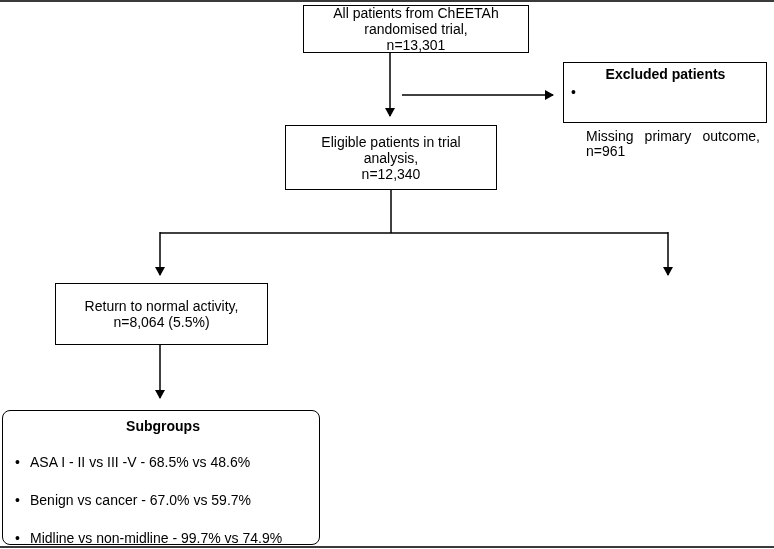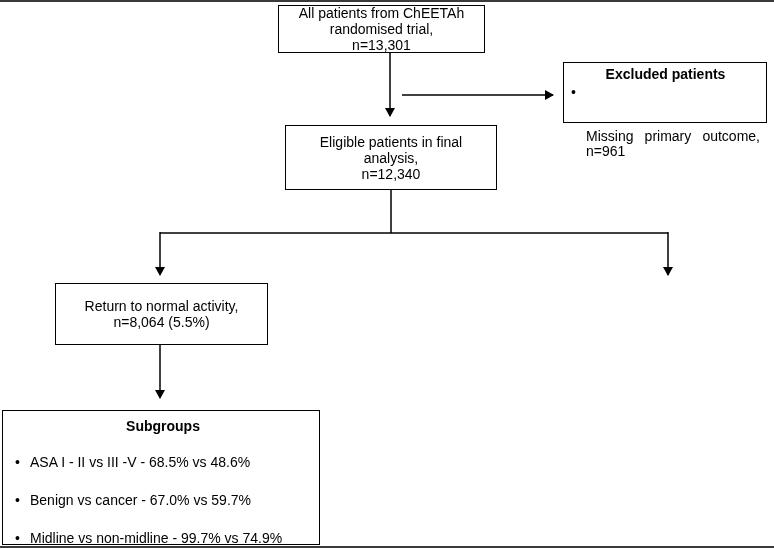--- a/index.html
+++ b/index.html
@@ -75,20 +75,21 @@
   }
   .excluded-box .node-title {
     line-height: 15px;
     margin-bottom: 3px;
   }
   .excluded-box .bullet-text { line-height: 15px; margin-top: 44px; }
   .excluded-box .bullet-glyph { line-height: 15px; }
   
   .subgroups-box {
     padding: 7px 8px 8px 12px;
+    border-radius: 8px;
   }
   .subgroups-box .node-title {
     margin-bottom: 20px;
   }
   .subgroups-box .bullet-row {
     margin-bottom: 22px;
   }
   .subgroups-box .bullet-row:last-child {
     margin-bottom: 0;
   }
@@ -108,36 +109,36 @@
     </defs>
     <line x1="390" y1="53" x2="390" y2="116" stroke="#000" stroke-width="1.5" marker-end="url(#ah)"></line>
     <line x1="402" y1="95" x2="553" y2="95" stroke="#000" stroke-width="1.5" marker-end="url(#ah)"></line>
     <line x1="391" y1="190" x2="391" y2="233" stroke="#000" stroke-width="1.5"></line>
     <line x1="160" y1="233" x2="668" y2="233" stroke="#000" stroke-width="1.5"></line>
     <line x1="160" y1="232" x2="160" y2="275" stroke="#000" stroke-width="1.5" marker-end="url(#ah)"></line>
     <line x1="668" y1="232" x2="668" y2="275" stroke="#000" stroke-width="1.5" marker-end="url(#ah)"></line>
     <line x1="160" y1="341" x2="160" y2="398" stroke="#000" stroke-width="1.5" marker-end="url(#ah)"></line>
   </svg>
 
-  <div class="node centered" style="left:278px; top:5px; width:207px; height:48px;">
+  <div class="node centered" style="left:303px; top:5px; width:226px; height:48px;">
     <div>All patients from ChEETAh</div>
     <div>randomised trial,</div>
     <div>n=13,301</div>
   </div>
 
   <div class="node excluded-box" style="left:563px; top:62px; width:204px; height:61px;">
     <div class="node-title">Excluded patients</div>
     <div class="bullet-row">
       <span class="bullet-glyph">•</span>
       <div class="bullet-text justify">Missing primary outcome, n=961</div>
     </div>
   </div>
 
   <div class="node centered" style="left:285px; top:125px; width:212px; height:65px;">
-    <div>Eligible patients in final</div>
+    <div>Eligible patients in trial</div>
     <div>analysis,</div>
     <div>n=12,340</div>
   </div>
 
   <div class="node centered" style="left:55px; top:283px; width:213px; height:62px;">
     <div>Return to normal activity,</div>
     <div>n=8,064 (5.5%)</div>
   </div>
 
 

